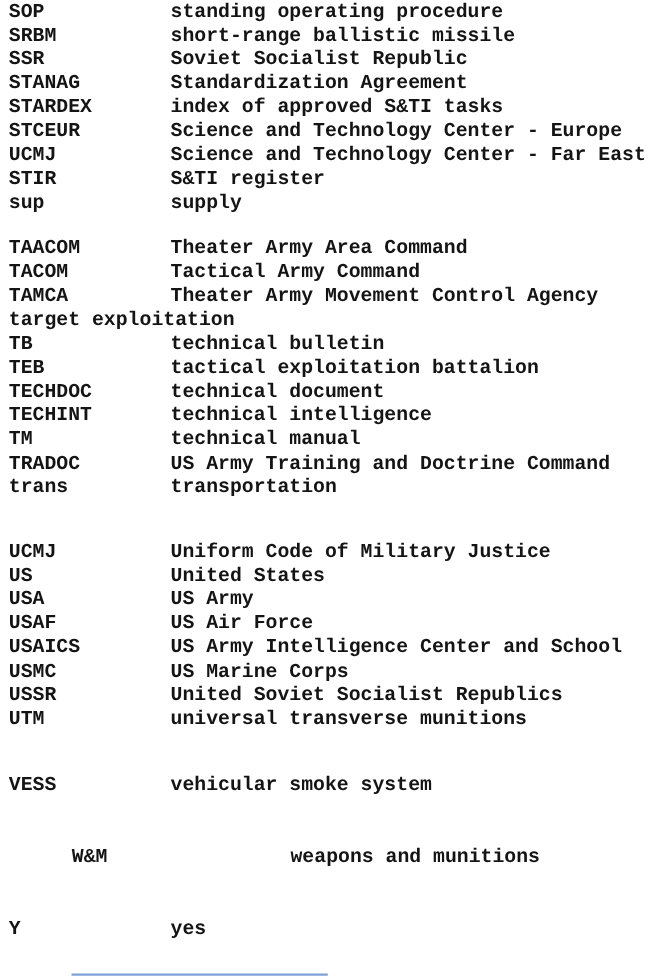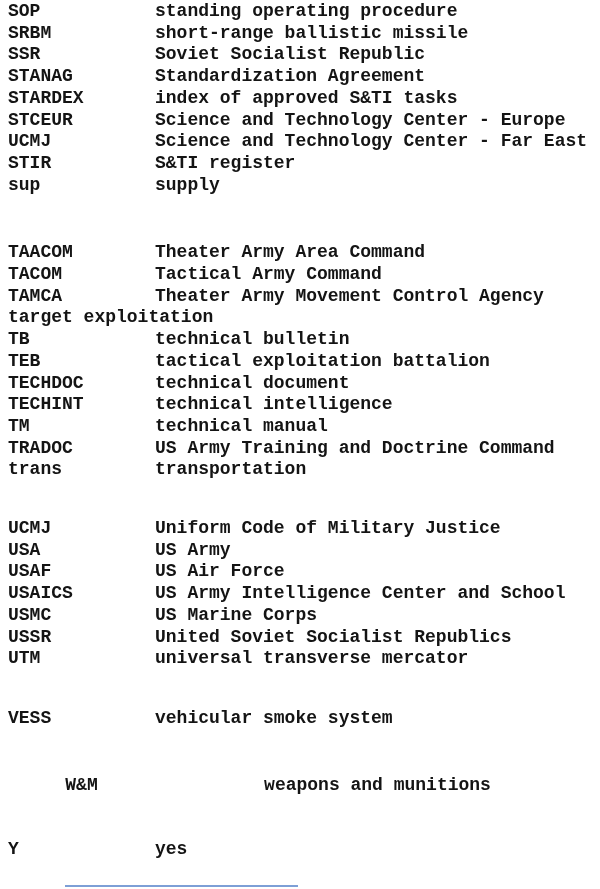--- a/index.html
+++ b/index.html
@@ -19,21 +19,21 @@
     box-sizing: border-box;
     padding: 1px 0 0 8px;
     font-family: "Liberation Mono", "DejaVu Sans Mono", monospace;
     font-size: 18px;
     font-weight: 700;
     line-height: 21.7px;
     color: #141414;
     background: #ffffff;
   }
   .section { margin: 0; }
-  .section:nth-of-type(1) { margin-bottom: 46px; }
+  .section:nth-of-type(1) { margin-bottom: 20px; }
   .section:nth-of-type(2) { margin-bottom: 37px; }
   .section:nth-of-type(3) { margin-bottom: 38px; }
   .section:nth-of-type(4) { margin-bottom: 45px; }
   .section:nth-of-type(5) { margin-bottom: 43px; text-align: center; }
   .row {
     display: flex;
     white-space: pre;
   }
   .abbr {
     flex: 0 0 147px;
@@ -74,26 +74,27 @@
       <div class="row"><span class="abbr">TB</span><span class="def">technical bulletin</span></div>
       <div class="row"><span class="abbr">TEB</span><span class="def">tactical exploitation battalion</span></div>
       <div class="row"><span class="abbr">TECHDOC</span><span class="def">technical document</span></div>
       <div class="row"><span class="abbr">TECHINT</span><span class="def">technical intelligence</span></div>
       <div class="row"><span class="abbr">TM</span><span class="def">technical manual</span></div>
       <div class="row"><span class="abbr">TRADOC</span><span class="def">US Army Training and Doctrine Command</span></div>
       <div class="row"><span class="abbr">trans</span><span class="def">transportation</span></div>
     </div>
     <div class="section">
       <div class="row"><span class="abbr">UCMJ</span><span class="def">Uniform Code of Military Justice</span></div>
+      <div class="row"><span class="abbr">US</span><span class="def">United States</span></div>
       <div class="row"><span class="abbr">USA</span><span class="def">US Army</span></div>
       <div class="row"><span class="abbr">USAF</span><span class="def">US Air Force</span></div>
       <div class="row"><span class="abbr">USAICS</span><span class="def">US Army Intelligence Center and School</span></div>
       <div class="row"><span class="abbr">USMC</span><span class="def">US Marine Corps</span></div>
       <div class="row"><span class="abbr">USSR</span><span class="def">United Soviet Socialist Republics</span></div>
-      <div class="row"><span class="abbr">UTM</span><span class="def">universal transverse mercator</span></div>
+      <div class="row"><span class="abbr">UTM</span><span class="def">universal transverse munitions</span></div>
     </div>
     <div class="section">
       <div class="row"><span class="abbr">VESS</span><span class="def">vehicular smoke system</span></div>
     </div>
     <div class="section">
       <div class="row"><span class="abbr">W&amp;M</span><span class="def">weapons and munitions</span></div>
     </div>
     <div class="section">
       <div class="row"><span class="abbr">Y</span><span class="def">yes</span></div>
     </div>

